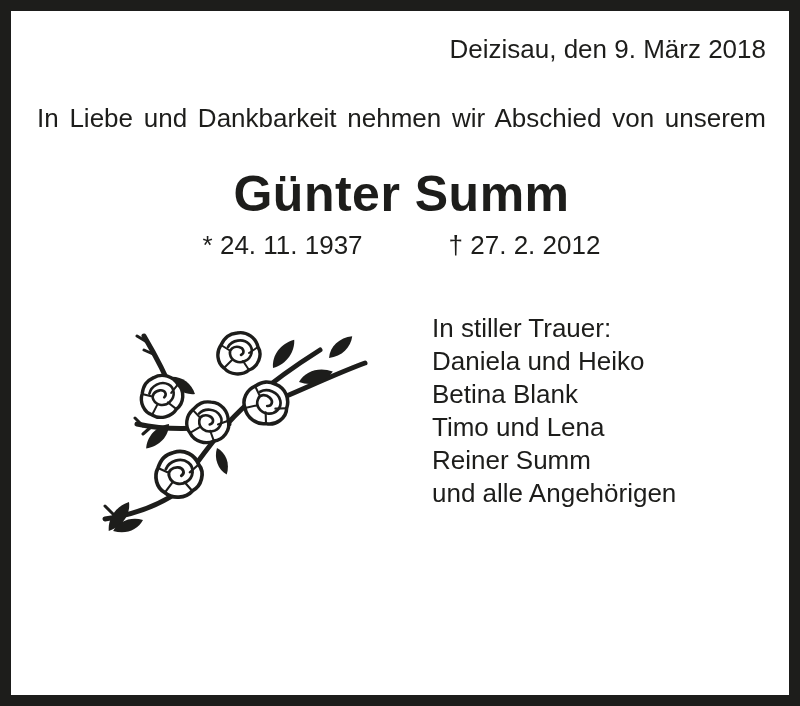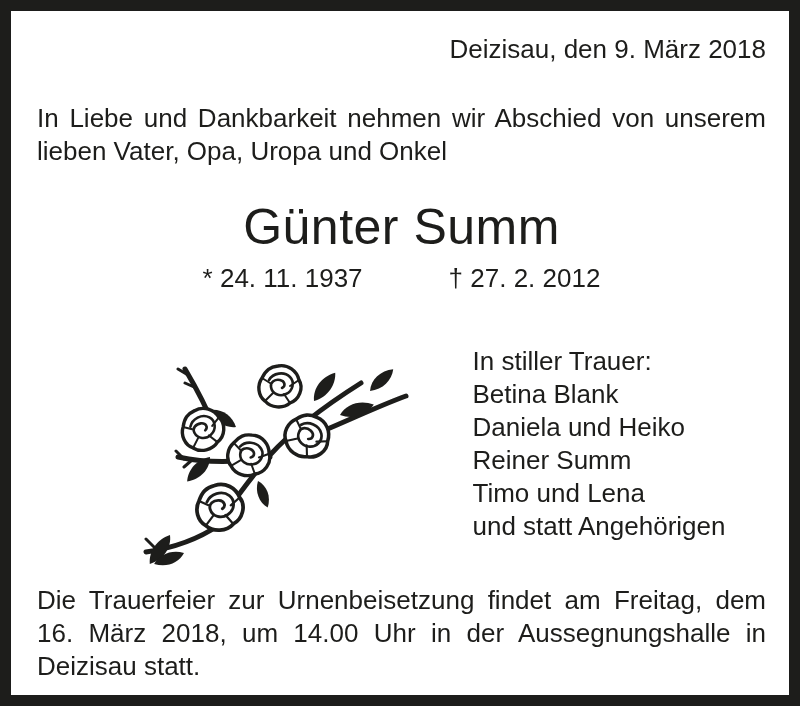--- a/index.html
+++ b/index.html
@@ -34,38 +34,37 @@
     text-align-last: justify;
     white-space: normal;
   }
   .lline {
     text-align: left;
   }
   .name {
     margin: 30px 0 0 0;
     font-size: 50px;
     line-height: 58px;
-    font-weight: normal;
+    font-weight: bold;
     text-align: center;
     letter-spacing: 0.5px;
   }
   .dates {
     margin-top: 6px;
     display: flex;
     justify-content: center;
     gap: 86px;
     font-size: 26px;
     line-height: 33px;
   }
   .middle {
     margin-top: 36px;
     display: flex;
     align-items: flex-start;
     height: 233px;
-    justify-content: center;
   }
   .roses-wrap {
     margin-left: 40px;
     margin-top: 8px;
     width: 330px;
     flex: 0 0 auto;
     color: #1d1d1b;
   }
   .mourners {
     margin-left: 25px;
@@ -81,21 +80,20 @@
 </style>
 </head>
 <body>
 
 <div class="page">
 
   <div class="dateline">Deizisau, den 9. März 2018</div>
 
   <div class="intro">
     <div class="jline">In Liebe und Dankbarkeit nehmen wir Abschied von unserem</div>
-    <div class="lline">lieben Vater, Opa, Uropa und Onkel</div>
   </div>
 
   <h1 class="name">Günter Summ</h1>
 
   <div class="dates">
     <span>* 24. 11. 1937</span>
     <span>† 27. 2. 2012</span>
   </div>
 
   <div class="middle">
@@ -133,28 +131,23 @@
         <use href="#rose" transform="translate(162,48)"></use>
         <use href="#rose" transform="translate(85,91) rotate(-18)"></use>
         <use href="#rose" transform="translate(131,117) rotate(14)"></use>
         <use href="#rose" transform="translate(189,98) rotate(32) scale(1.04)"></use>
         <use href="#rose" transform="translate(102,169) rotate(-8) scale(1.1)"></use>
       </svg>
     </div>
 
     <div class="mourners">
       <div>In stiller Trauer:</div>
+      <div>Daniela und Heiko</div>
       <div>Betina Blank</div>
-      <div>Daniela und Heiko</div>
+      <div>Timo und Lena</div>
       <div>Reiner Summ</div>
-      <div>Timo und Lena</div>
-      <div>und statt Angehörigen</div>
+      <div>und alle Angehörigen</div>
     </div>
 
   </div>
 
-  <div class="outro">
-    <div class="jline">Die Trauerfeier zur Urnenbeisetzung findet am Freitag, dem</div>
-    <div class="jline">16. März 2018, um 14.00 Uhr in der Aussegnungshalle in</div>
-    <div class="lline">Deizisau statt.</div>
-  </div>
 
 </div>
 
 </body></html>

